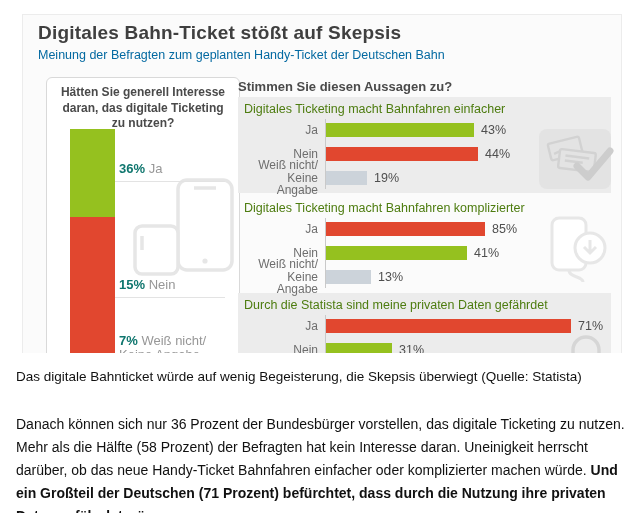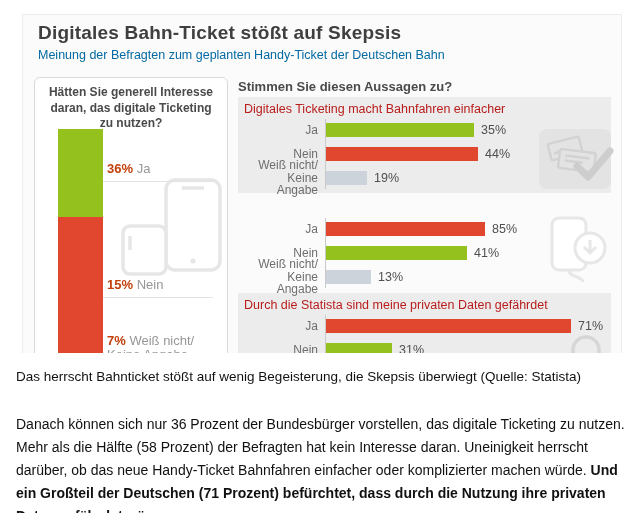--- a/index.html
+++ b/index.html
@@ -12,40 +12,40 @@
   .figure{
     position:absolute;left:22px;top:14px;width:600px;height:339px;
     background:#fbfbfb;border:1px solid #ececec;border-bottom:none;
     overflow:hidden;box-sizing:border-box;
   }
   .fig-title{position:absolute;left:15px;top:7px;font-size:19px;font-weight:700;color:#3f3f3f;letter-spacing:.2px;white-space:nowrap;}
   .fig-subtitle{position:absolute;left:15px;top:33px;font-size:12.5px;color:#0369a1;white-space:nowrap;}
 
   
   .left-panel{
-    position:absolute;left:11px;top:62px;width:194px;height:330px;
+    position:absolute;left:23px;top:62px;width:194px;height:330px;
     background:#ffffff;border:1px solid #d9d9d9;border-radius:6px;box-sizing:border-box;
   }
   .question{margin:7px 8px 0;text-align:center;font-weight:700;font-size:12px;line-height:1.3;color:#4a4a4a;}
   .stack{position:absolute;left:23px;top:51px;width:45px;}
   .stack .seg{width:45px;}
   .pl-label{position:absolute;font-size:13px;color:#4a4a4a;white-space:pre-line;line-height:1.08;}
-  .pl-label b{font-weight:700;color:#c2410c;}
+  .pl-label b{font-weight:700;color:#0f766e;}
   .pl-label span{color:#979797;}
   .pl-line{position:absolute;height:1px;background:#e3e3e3;}
   .phones{position:absolute;left:85px;top:96px;overflow:visible;}
 
   
   .right-head{position:absolute;left:215px;top:64px;font-size:13px;font-weight:700;color:#4a4a4a;white-space:nowrap;}
   .group{position:absolute;left:215px;width:373px;box-sizing:border-box;}
   .group.shaded{background:#ececec;}
   .g1{top:82px;height:96px;}
   .g2{top:181px;height:95px;}
   .g3{top:278px;height:96px;}
-  .statement{padding:5px 0 0 6px;font-size:12.5px;color:#b91c1c;white-space:nowrap;}
+  .statement{padding:5px 0 0 6px;font-size:12.5px;color:#4d7c0f;white-space:nowrap;}
   .rows{position:absolute;left:6px;right:4px;top:21px;}
   .row{display:flex;align-items:center;height:24px;position:relative;z-index:2;}
   .row .lbl{width:74px;padding-right:8px;text-align:right;font-size:12px;line-height:1.05;color:#6e6e6e;white-space:pre-line;flex:none;}
   .row .bar{height:14px;flex:none;}
   .row .val{margin-left:7px;font-size:12.5px;color:#4f4f4f;white-space:nowrap;}
   .axis{position:absolute;left:81px;top:1px;bottom:1px;width:1px;background:#c9c9c9;z-index:1;}
   .g-icon{position:absolute;overflow:visible;}
 
   
   .caption{position:absolute;left:16px;top:369px;font-size:13.5px;color:#111;white-space:nowrap;}
@@ -89,21 +89,21 @@
   </div>
 
   <div class="right-head">Stimmen Sie diesen Aussagen zu?</div>
 
   <div class="group shaded g1">
     <div class="statement">Digitales Ticketing macht Bahnfahren einfacher</div>
     <div class="rows">
         <div class="row">
           <span class="lbl">Ja</span>
           <span class="bar" style="width: 148px; background: rgb(149, 193, 31);"></span>
-          <span class="val">35%</span>
+          <span class="val">43%</span>
         </div>
         <div class="row">
           <span class="lbl">Nein</span>
           <span class="bar" style="width: 152px; background: rgb(225, 71, 47);"></span>
           <span class="val">44%</span>
         </div>
         <div class="row">
           <span class="lbl">Weiß nicht/
 Keine Angabe</span>
           <span class="bar" style="width: 41px; background: rgb(204, 211, 218);"></span>
@@ -118,20 +118,21 @@
         <line x1="14" y1="22" x2="20" y2="21" transform="rotate(-14 26 19)"></line>
         <rect x="20" y="22" width="36" height="19" rx="2" transform="rotate(7 38 31)"></rect>
         <line x1="26" y1="28" x2="50" y2="28" transform="rotate(7 38 31)"></line>
         <line x1="26" y1="33" x2="44" y2="33" transform="rotate(7 38 31)"></line>
       </g>
       <path d="M38 37 l11 11 l22 -26" fill="none" stroke="#cdcdcd" stroke-width="7" stroke-linecap="round" stroke-linejoin="round"></path>
     </svg>
   </div>
 
   <div class="group g2">
+    <div class="statement">Digitales Ticketing macht Bahnfahren komplizierter</div>
     <div class="rows">
         <div class="row">
           <span class="lbl">Ja</span>
           <span class="bar" style="width: 159px; background: rgb(225, 71, 47);"></span>
           <span class="val">85%</span>
         </div>
         <div class="row">
           <span class="lbl">Nein</span>
           <span class="bar" style="width: 141px; background: rgb(149, 193, 31);"></span>
           <span class="val">41%</span>
@@ -169,14 +170,14 @@
         </div>
         <div class="axis"></div>
       </div>
     <svg class="g-icon" style="left:320px;top:36px;" width="56" height="60" viewBox="0 0 56 60">
       <path d="M15 30 v-9 a13 13 0 0 1 26 0 v9" fill="none" stroke="#d6d6d6" stroke-width="3.5"></path>
       <rect x="7" y="30" width="42" height="28" rx="3" fill="#e0e0e0" stroke="#d6d6d6" stroke-width="3"></rect>
     </svg>
   </div>
 </div>
 
-<div class="caption">Das herrscht Bahnticket stößt auf wenig Begeisterung, die Skepsis überwiegt (Quelle: Statista)</div>
+<div class="caption">Das digitale Bahnticket würde auf wenig Begeisterung, die Skepsis überwiegt (Quelle: Statista)</div>
 <p class="article"><span>Danach können sich nur 36 Prozent der Bundesbürger vorstellen, das digitale Ticketing zu nutzen. Mehr als die Hälfte (58 Prozent) der Befragten hat kein Interesse daran. Uneinigkeit herrscht darüber, ob das neue Handy-Ticket Bahnfahren einfacher oder komplizierter machen würde. </span><b>Und ein Großteil der Deutschen (71 Prozent) befürchtet, dass durch die Nutzung ihre privaten Daten gefährdet wären.</b></p>
 
 </body></html>

